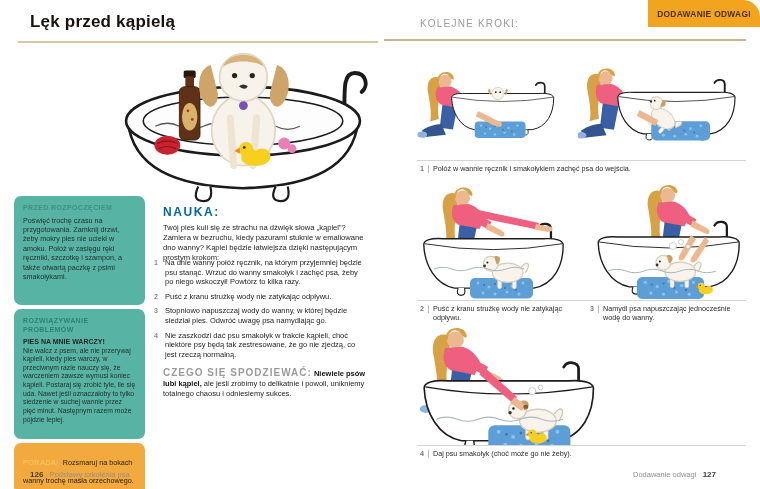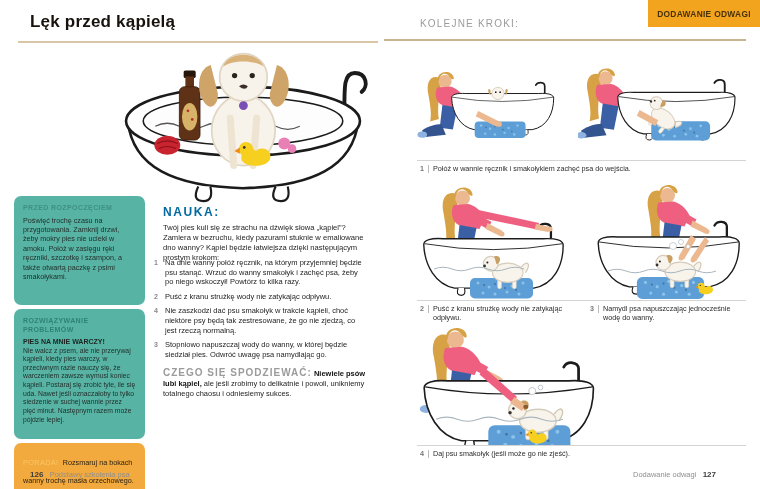--- a/index.html
+++ b/index.html
@@ -1,17 +1,17 @@
 <!DOCTYPE html>
 <html><head>
 <meta charset="utf-8">
 <style>
   html,body{margin:0;padding:0;background:#ffffff;}
   .spread{position:relative;width:760px;height:489px;background:#fff;overflow:hidden;
-          font-family:"Liberation Sans", sans-serif;color:#222;}
+          font-family:"Liberation Sans", sans-serif;color:#222;border-radius:17px;}
   .abs{position:absolute;}
 
   
   .page-title{left:30px;top:12px;font-size:17px;font-weight:bold;color:#17120c;letter-spacing:.2px;}
   .title-rule{left:18px;top:41px;width:360px;height:2px;background:#d9c6a6;}
 
   .sb-box{left:14px;width:131px;border-radius:7px;padding:8px 9px;box-sizing:border-box;margin-top:40px;}
   .sb-teal{background:#57b4a4;}
   .sb-orange{background:#f2a93e;}
   .sb-h{font-size:7px;font-weight:bold;letter-spacing:.4px;line-height:1.25;margin-bottom:3px;}
@@ -185,26 +185,26 @@
   <div class="abs steps">
     <div class="step">
       <span class="step-num">1</span>
       <span class="step-text">Na dnie wanny połóż ręcznik, na którym przyjemniej będzie psu stanąć. Wrzuć do wanny smakołyk i zachęć psa, żeby po niego wskoczył! Powtórz to kilka razy.</span>
     </div>
     <div class="step">
       <span class="step-num">2</span>
       <span class="step-text">Puść z kranu strużkę wody nie zatykając odpływu.</span>
     </div>
     <div class="step">
+      <span class="step-num">3</span>
+      <span class="step-text">Stopniowo napuszczaj wody do wanny, w której będzie siedział pies. Odwróć uwagę psa namydlając go.</span>
+    </div>
+    <div class="step">
       <span class="step-num">4</span>
       <span class="step-text">Nie zaszkodzi dać psu smakołyk w trakcie kąpieli, choć niektóre psy będą tak zestresowane, że go nie zjedzą, co jest rzeczą normalną.</span>
-    </div>
-    <div class="step">
-      <span class="step-num">3</span>
-      <span class="step-text">Stopniowo napuszczaj wody do wanny, w której będzie siedział pies. Odwróć uwagę psa namydlając go.</span>
     </div>
   </div>
 
   <div class="abs expect">
     <span class="expect-label">CZEGO SIĘ SPODZIEWAĆ:</span>
     <span class="expect-bold">Niewiele psów lubi kąpiel,</span>
     <span>ale jeśli zrobimy to delikatnie i powoli, unikniemy totalnego chaosu i odniesiemy sukces.</span>
   </div>
 
   <div class="abs footer" style="left:30px">
@@ -306,21 +306,21 @@
         <circle cx="222" cy="110" r="4"></circle>
     </g>
     <use href="#sym-duck" x="196" y="178" width="42" height="36"></use>
     <path d="M44,164 q18,-7 36,0 t36,0 t36,0 t36,0 t36,0 t36,0" fill="none" stroke="#aab6bd" stroke-width="2"></path>
   </svg>
 
   <div class="abs cap-rule" style="left:417px;top:445px;width:329px"></div>
   <div class="abs caption" style="left:420px;top:449px;width:300px">
     <span class="cap-num">4</span>
     <span class="cap-bar"></span>
-    <span>Daj psu smakołyk (jeśli może go nie zjeść).</span>
+    <span>Daj psu smakołyk (choć może go nie żeby).</span>
   </div>
 
   <div class="abs footer" style="left:633px">
     <span>Dodawanie odwagi</span>
     &nbsp;&nbsp;<span class="pg-num">127</span>
   </div>
 
 </div>
 
 </body></html>

